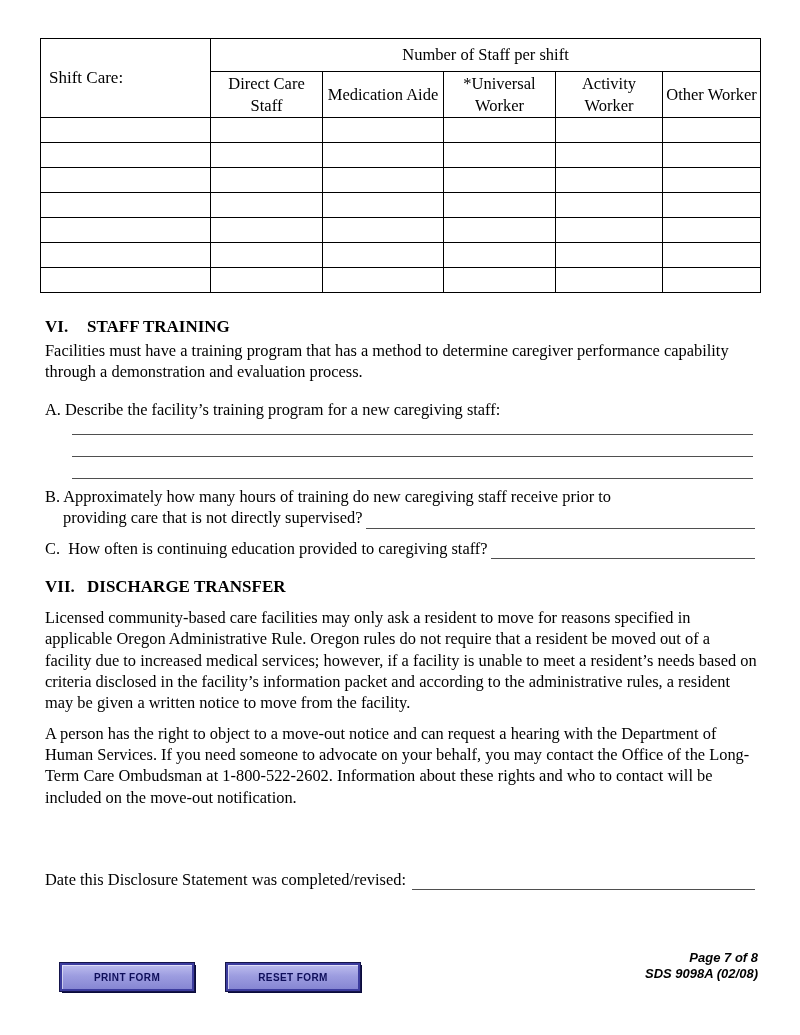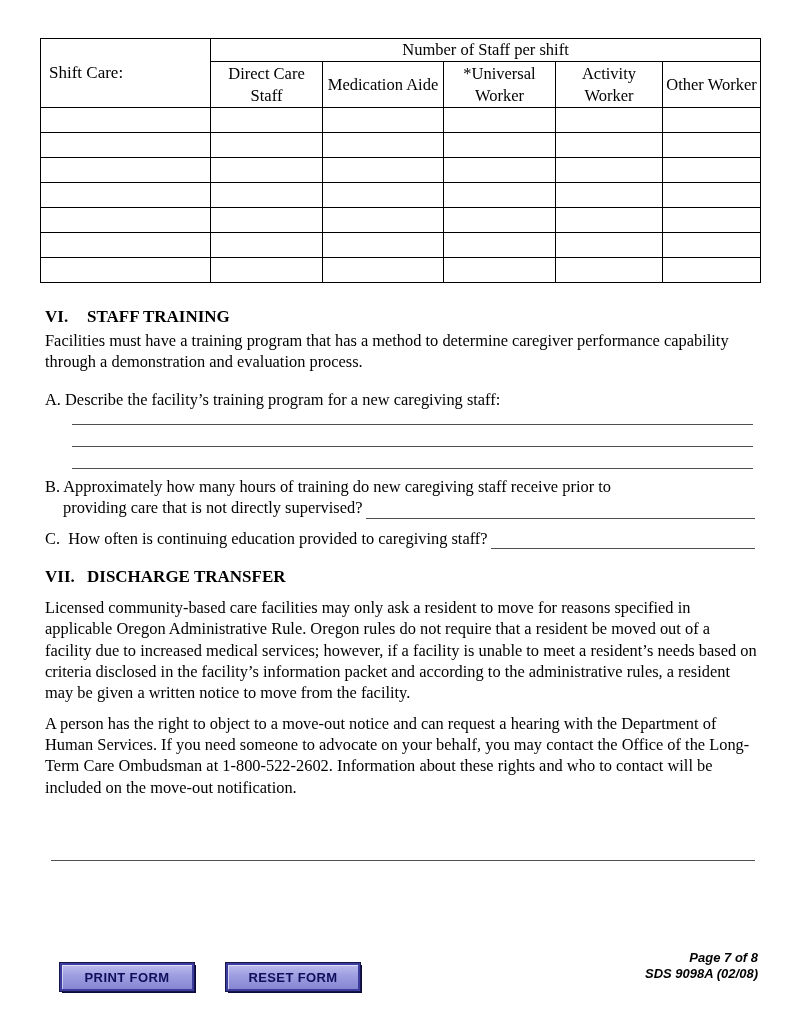--- a/index.html
+++ b/index.html
@@ -12,21 +12,21 @@
     color:#000;
     font-family:"Liberation Serif", serif;
     font-size:16.4px;
     padding:38px 45px 0 45px;
     overflow:hidden;
   }
 
   
   table.staff { border-collapse:collapse; table-layout:fixed; width:720px; margin-left:-5px; }
   table.staff td { border:1px solid #000; }
-  .group-header { text-align:center; height:23px; font-size:16.5px; }
+  .group-header { text-align:center; height:33px; font-size:16.5px; }
   .col-header { text-align:center; height:46px; vertical-align:middle; line-height:1.28; padding:1px 2px; font-size:16.5px; }
   .shift-label { text-align:left; vertical-align:middle; padding-left:8px; font-size:17px; }
   .data-row td { height:25px; }
 
   .footnote { margin-top:6px; font-size:12.3px; font-weight:bold; line-height:1.25; width:716px; }
 
   
   .sec-heading { font-weight:bold; font-size:17px; }
   .sec-num { display:inline-block; min-width:42px; }
   #sec6-heading { margin-top:24px; }
@@ -55,21 +55,21 @@
   .footer { position:absolute; left:60px; right:42px; top:950px; display:flex; align-items:flex-start; }
   .buttons { display:flex; gap:32px; margin-top:13px; }
   .form-btn {
     min-width:134px; height:28px;
     background:linear-gradient(180deg,#bcbcee 0%, #9d9de0 45%, #8686d3 100%);
     border:2px solid #3c3c9e;
     outline:1px solid #15154a;
     box-shadow:2px 2px 0 #0a0a3c, inset 1px 1px 0 rgba(255,255,255,0.55);
     color:#0e0e5a;
     font-family:"Liberation Sans", sans-serif;
-    font-weight:bold; font-size:13px; letter-spacing:0.4px;
+    font-weight:bold; font-size:10px; letter-spacing:0.4px;
     cursor:pointer;
   }
   .page-info {
     margin-left:auto; text-align:right;
     font-family:"Liberation Sans", sans-serif;
     font-style:italic; font-weight:bold;
     font-size:13px; line-height:1.22;
   }
 </style>
 </head>
@@ -181,20 +181,21 @@
     <span class="prewrap">C.  How often is continuing education provided to caregiving staff?</span>
     <span class="fill"></span>
   </div>
 
   <div class="sec-heading" id="sec7-heading"><span class="sec-num">VII.</span><span>DISCHARGE TRANSFER</span></div>
 
   <div class="para mt">Licensed community-based care facilities may only ask a resident to move for reasons specified in applicable Oregon Administrative Rule. Oregon rules do not require that a resident be moved out of a facility due to increased medical services; however, if a facility is unable to meet a resident’s needs based on criteria disclosed in the facility’s information packet and according to the administrative rules, a resident may be given a written notice to move from the facility.</div>
   <div class="para mt2" style="margin-top:9px;">A person has the right to object to a move-out notice and can request a hearing with the Department of Human Services. If you need someone to advocate on your behalf, you may contact the Office of the Long-Term Care Ombudsman at 1-800-522-2602. Information about these rights and who to contact will be included on the move-out notification.</div>
 
   <div class="date-row flexline">
+    <span>Date this Disclosure Statement was completed/revised:</span>
     <span class="fill"></span>
   </div>
 
   <div class="footer">
     <div class="buttons">
       <button class="form-btn">PRINT FORM</button>
       <button class="form-btn">RESET FORM</button>
     </div>
     <div class="page-info">
       <div>Page 7 of 8</div>

